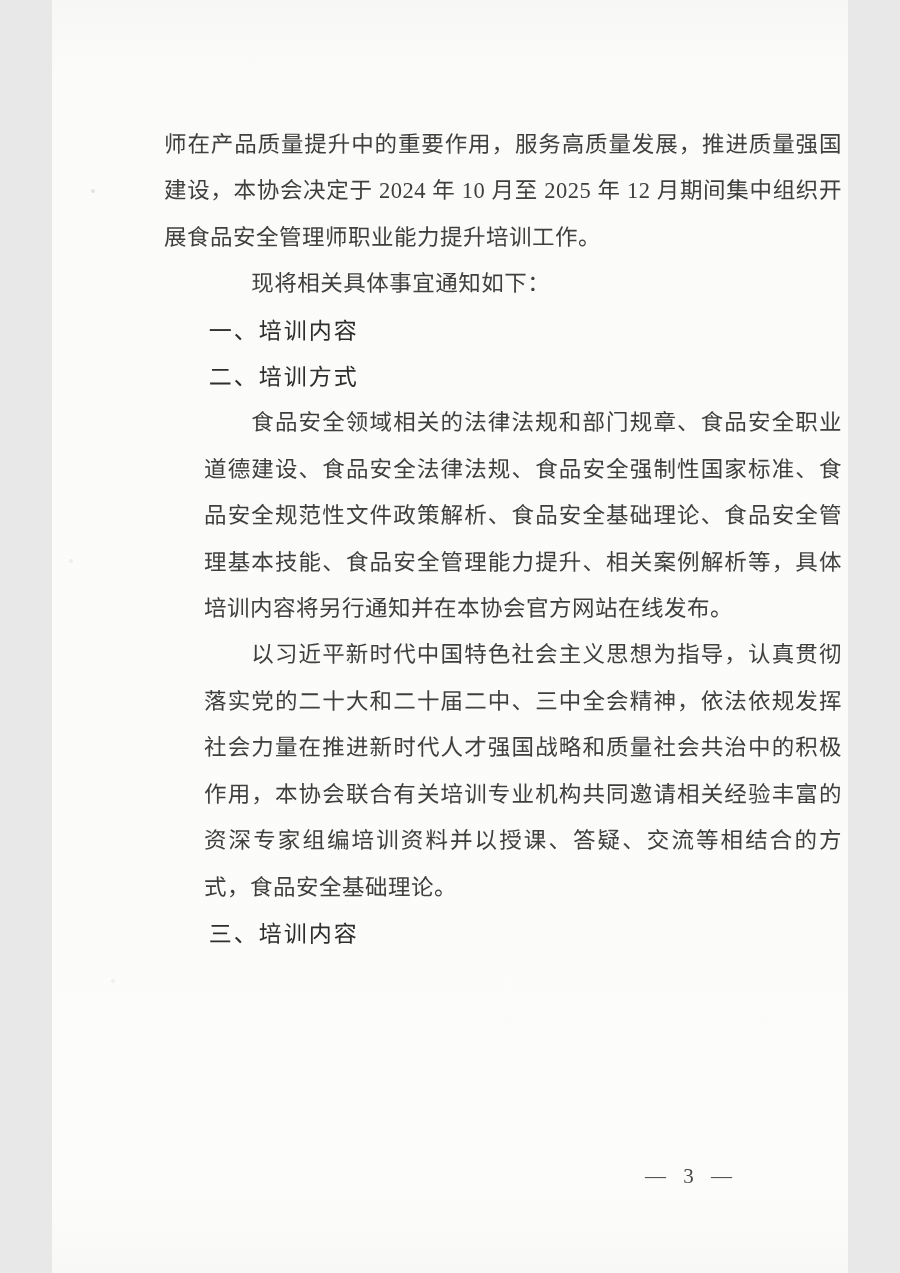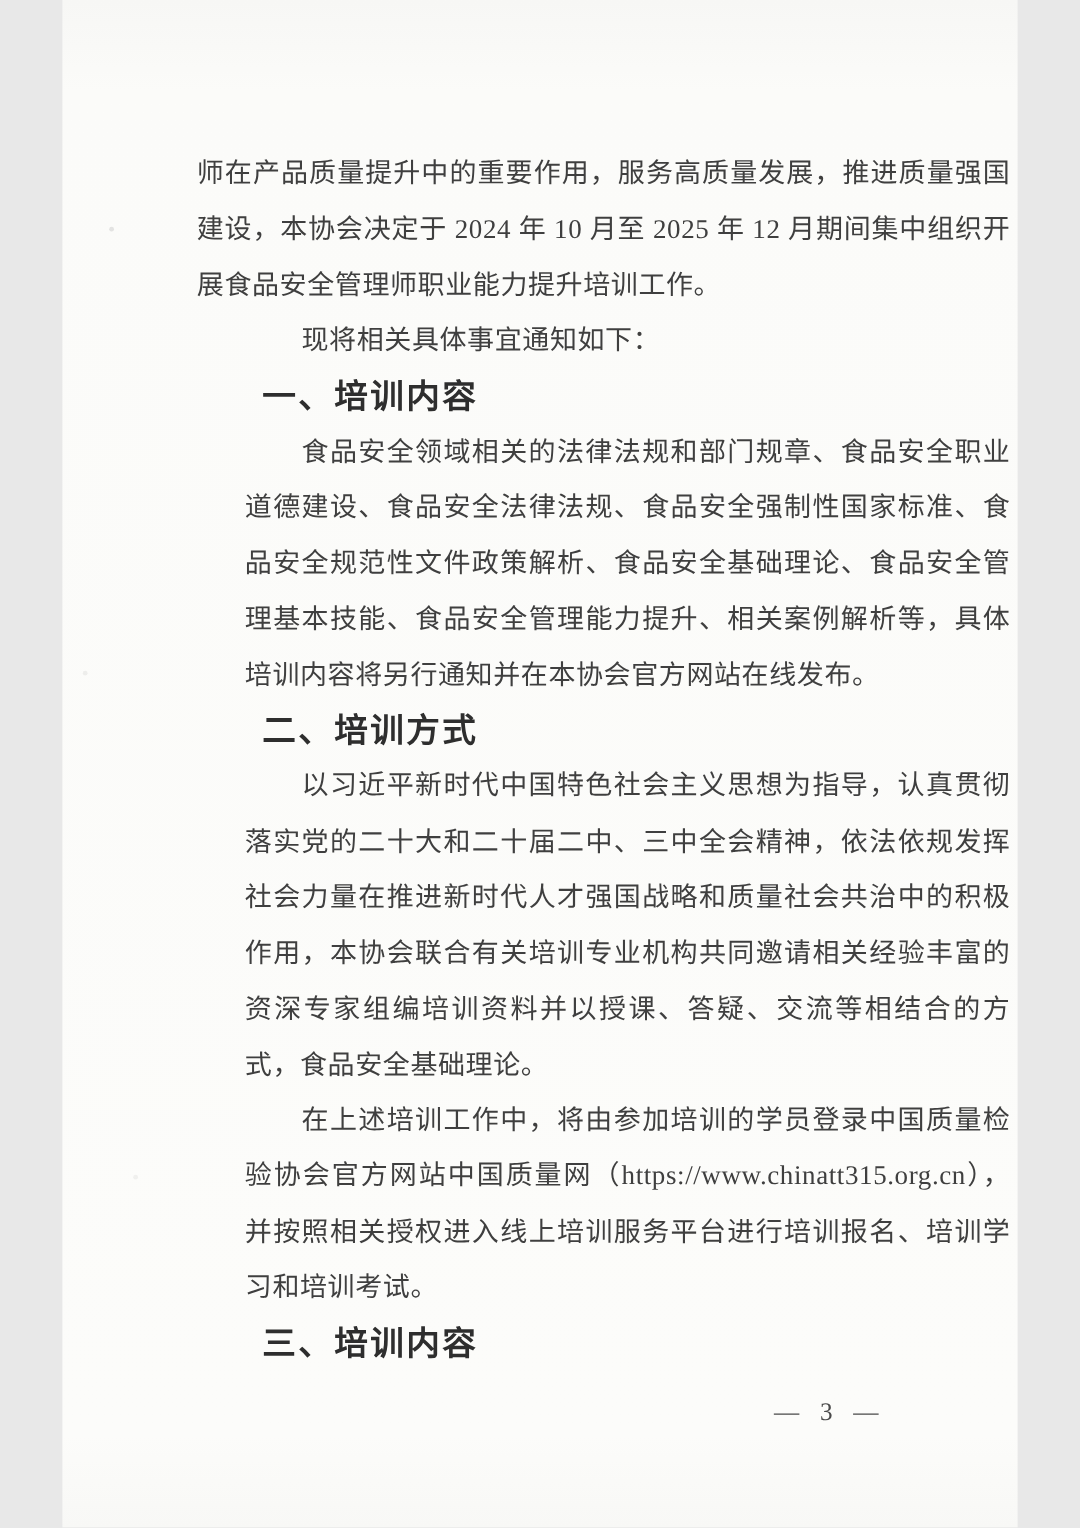--- a/index.html
+++ b/index.html
@@ -43,22 +43,22 @@
     font-size: 22.5px;
     line-height: 46.4px;
     text-align: justify;
     text-align-last: left;
     letter-spacing: 0.5px;
     color: #3f3f3f;
   }
   .para.indent { text-indent: 2.1em; margin-left: 40px; }
   .para.heading {
     font-family: "Liberation Sans", "DejaVu Sans", sans-serif;
-    font-weight: bold;
-    font-size: 28px;
+    font-weight: normal;
+    font-size: 23px;
     letter-spacing: 2px;
     color: #2e2e2e;
     text-indent: 1.95em;
   }
   .footer {
     position: absolute;
     right: 110px;
     top: 1164px;
     font-size: 21px;
     letter-spacing: 6px;
@@ -67,21 +67,20 @@
   }
 </style>
 </head>
 <body>
 
 <div class="page">
   <div class="body-text">
     <p class="para">师在产品质量提升中的重要作用，服务高质量发展，推进质量强国建设，本协会决定于 2024 年 10 月至 2025 年 12 月期间集中组织开展食品安全管理师职业能力提升培训工作。</p>
     <p class="para indent">现将相关具体事宜通知如下：</p>
     <p class="para heading">一、培训内容</p>
+    <p class="para heading">二、培训方式</p>
     <p class="para indent">食品安全领域相关的法律法规和部门规章、食品安全职业道德建设、食品安全法律法规、食品安全强制性国家标准、食品安全规范性文件政策解析、食品安全基础理论、食品安全管理基本技能、食品安全管理能力提升、相关案例解析等，具体培训内容将另行通知并在本协会官方网站在线发布。</p>
-    <p class="para heading">二、培训方式</p>
     <p class="para indent">以习近平新时代中国特色社会主义思想为指导，认真贯彻落实党的二十大和二十届二中、三中全会精神，依法依规发挥社会力量在推进新时代人才强国战略和质量社会共治中的积极作用，本协会联合有关培训专业机构共同邀请相关经验丰富的资深专家组编培训资料并以授课、答疑、交流等相结合的方式，食品安全基础理论。</p>
-    <p class="para indent">在上述培训工作中，将由参加培训的学员登录中国质量检验协会官方网站中国质量网（https://www.chinatt315.org.cn），并按照相关授权进入线上培训服务平台进行培训报名、培训学习和培训考试。</p>
     <p class="para heading">三、培训内容</p>
   </div>
 
   <div class="footer">— 3 —</div>
 </div>
 
 </body></html>

